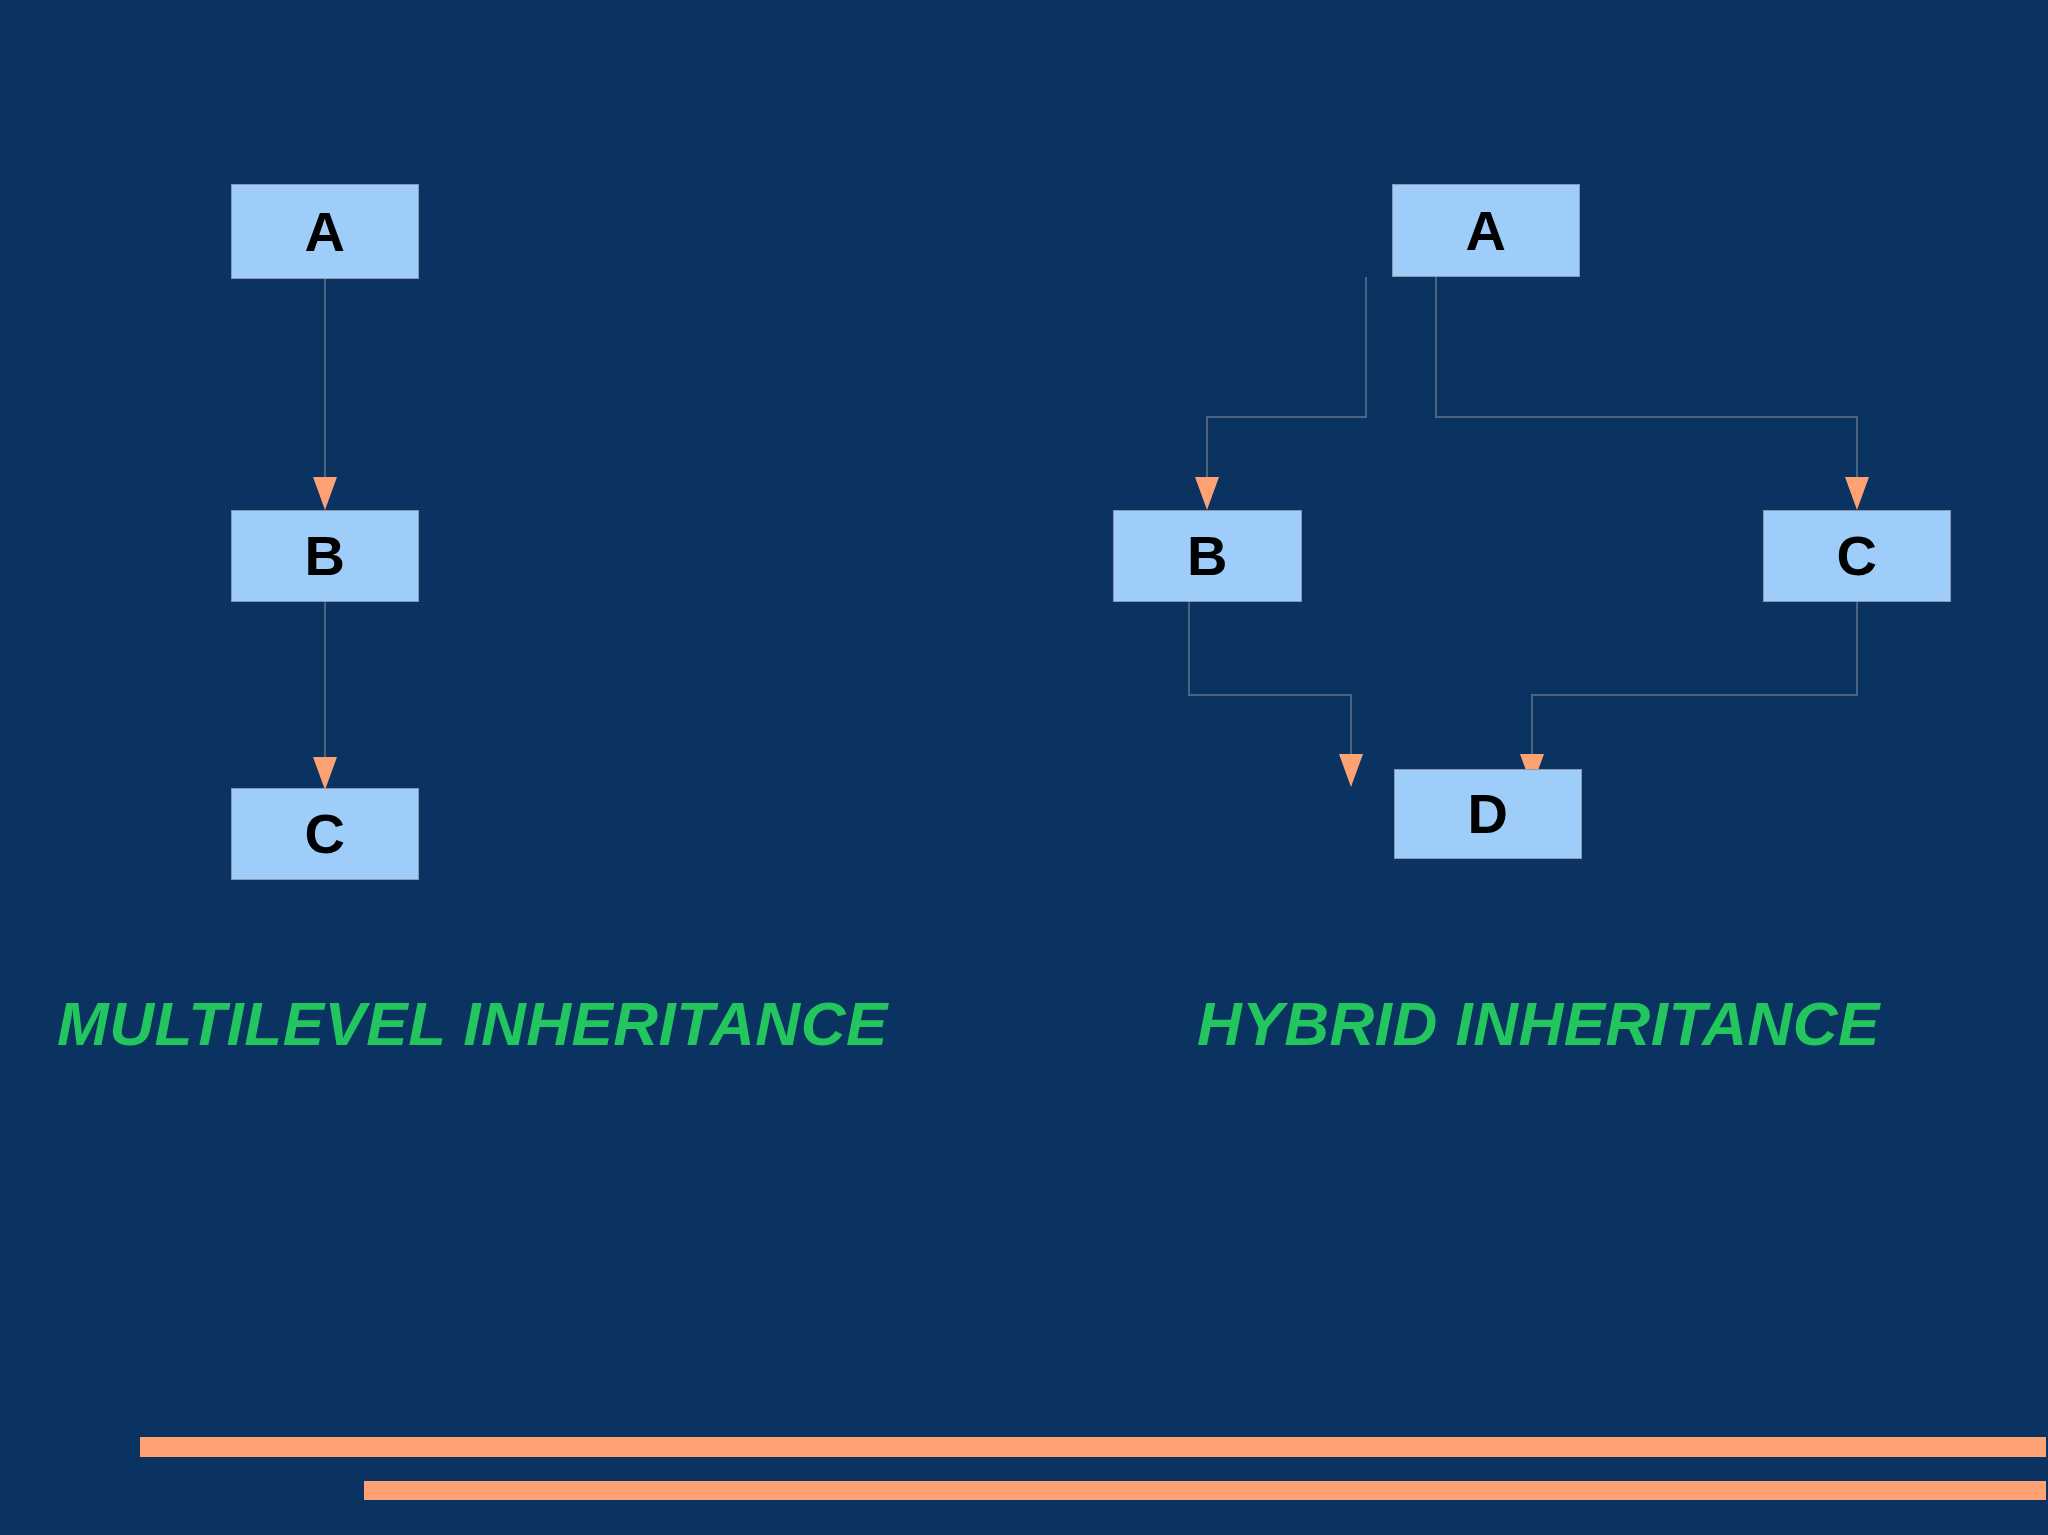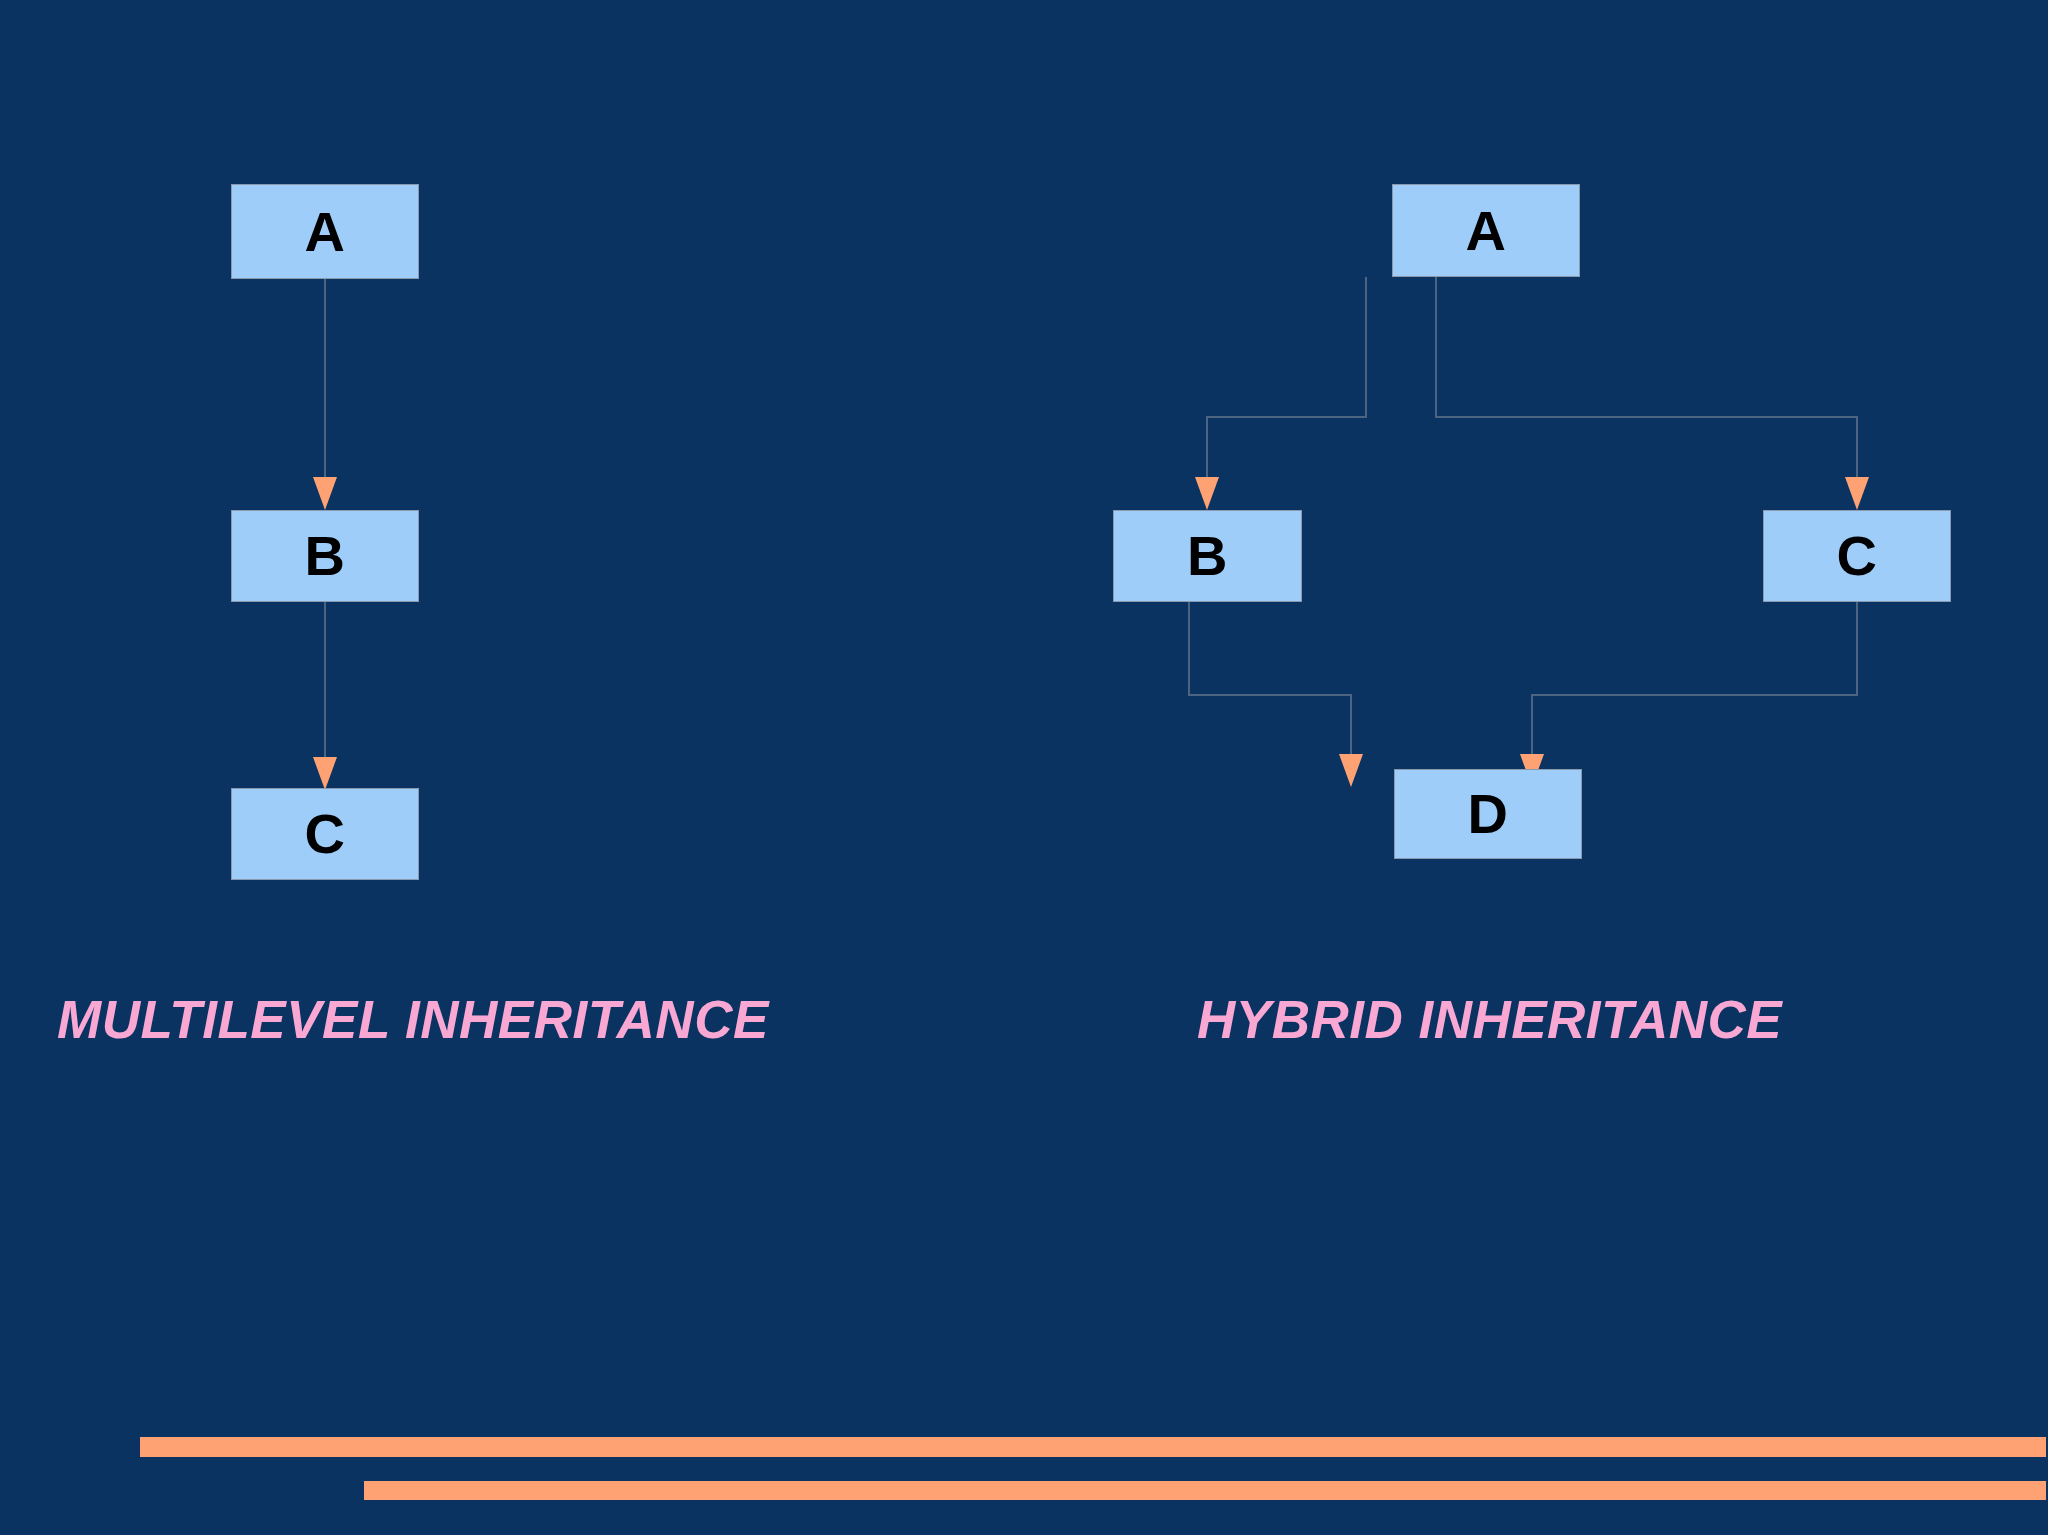--- a/index.html
+++ b/index.html
@@ -47,22 +47,22 @@
     position: absolute;
     width: 0;
     height: 0;
     border-left: 12px solid transparent;
     border-right: 12px solid transparent;
     border-top: 33px solid #ffa273;
     z-index: 2;
   }
   .caption {
     position: absolute;
-    color: #f9a8d4;
-    font-size: 53px;
+    color: #22c55e;
+    font-size: 62px;
     font-weight: bold;
     font-style: italic;
     letter-spacing: 0.5px;
     white-space: nowrap;
     line-height: 1;
   }
   .rule {
     position: absolute;
     background: #ffa273;
   }

